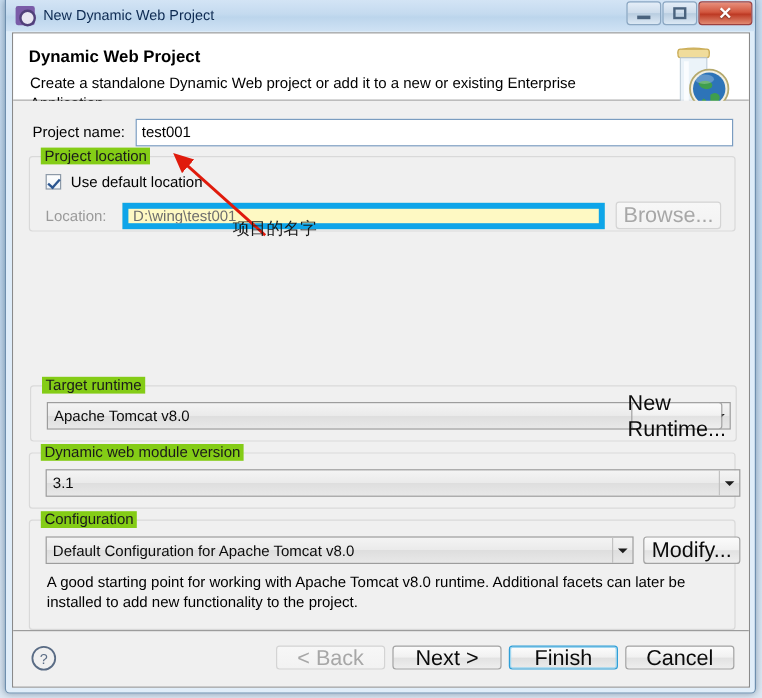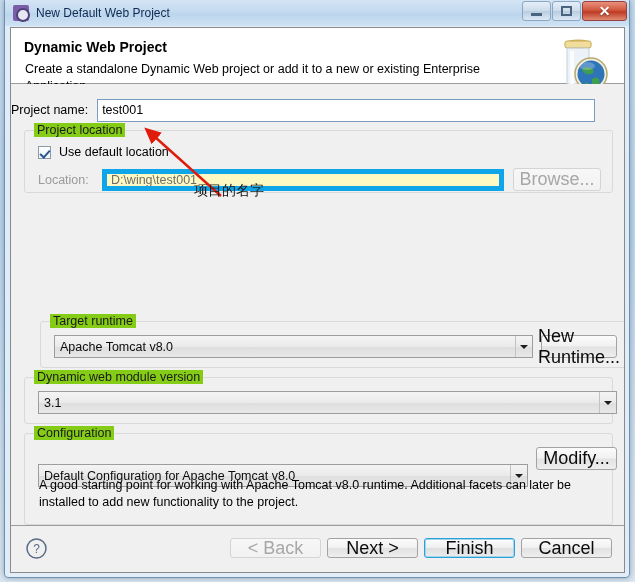--- a/index.html
+++ b/index.html
@@ -150,21 +150,21 @@
     background: #f0f0f0;
     overflow: hidden;
   }
 
   
   #projname-row {
     position: absolute; left: 0; top: 14px;
     width: 100%; height: 24px;
     display: flex; align-items: center;
   }
-  #projname-label { font-size: 12.5px; color: #000; text-align: center; }
+  #projname-label { margin-left: 16px; font-size: 12.5px; color: #000; text-align: center; }
   #projname-input {
     margin-left: 9px;
     width: 498px; height: 23px;
     border: 1px solid #7a9cc0;
     background: #fff;
     font-family: "Liberation Sans", sans-serif;
     font-size: 12.5px;
     color: #000;
     padding: 0 4px;
     outline: none;
@@ -181,28 +181,28 @@
     position: absolute;
     top: -8px; left: 9px;
     background: #84cc16;
     padding: 0 3px;
     font-size: 12.5px;
     color: #1a1a1a;
     white-space: nowrap;
   }
 
   #grp-location { left: 13px; top: 46px; width: 589px; height: 63px; }
-  #grp-runtime  { left: 29px; top: 237px; width: 589px; height: 47px; }
+  #grp-runtime  { left: 14px; top: 237px; width: 589px; height: 47px; }
   #grp-module   { left: 13px; top: 293px; width: 589px; height: 47px; }
   #grp-config   { left: 13px; top: 349px; width: 589px; height: 92px; }
 
   
   #usedefault-row {
     position: absolute; left: 13px; top: 14px;
-    display: flex; align-items: center;
+    display: flex; 
   }
   .cbox {
     width: 13px; height: 13px;
     border: 1px solid #8d9aa8;
     background: linear-gradient(180deg,#fdfefe 0%,#eef3f8 100%);
     position: relative;
     flex: 0 0 auto;
   }
   .cbox.checked::after {
     content: "";
@@ -274,24 +274,24 @@
     display: flex; align-items: center; justify-content: center;
     border-left: 1px solid #c2c2c2;
   }
   .combo .arrow {
     width: 0; height: 0;
     border-left: 4px solid transparent;
     border-right: 4px solid transparent;
     border-top: 4px solid #1c1c1c;
   }
 
-  #runtime-combo { position: absolute; left: 13px; top: 13px; width: 479px; }
+  #runtime-combo { position: absolute; left: 13px; top: 13px; width: 570px; }
   #runtime-btn   { position: absolute; left: 500px; top: 13px; width: 76px; }
   #module-combo  { position: absolute; left: 13px; top: 13px; width: 579px; }
-  #config-combo  { position: absolute; left: 13px; top: 30px; width: 490px; }
+  #config-combo  { position: absolute; left: 13px; top: 13px; width: 490px; }
   #config-btn    { position: absolute; left: 511px; top: 13px; width: 81px; }
   #config-desc {
     position: absolute; left: 14px; top: 43px;
     width: 568px;
     font-size: 12.5px; color: #000; line-height: 17px;
   }
 
   
   #buttonbar {
     flex: 0 0 auto;
@@ -328,21 +328,21 @@
 <div id="backdrop">
   <div class="blur-text"></div>
   <div class="blur-row"></div>
 </div>
 
 <div id="window">
   <div id="frame"></div>
 
   <div id="titlebar">
     <div id="app-icon"></div>
-    <div id="title-text">New Default Web Project</div>
+    <div id="title-text">New Dynamic Web Project</div>
 
     <div id="winbtns">
       <div class="winbtn">
         <span class="g-min"></span>
       </div>
       <div class="winbtn">
         <span class="g-max"></span>
       </div>
       <div class="winbtn close">
         <span class="g-close">✕</span>

